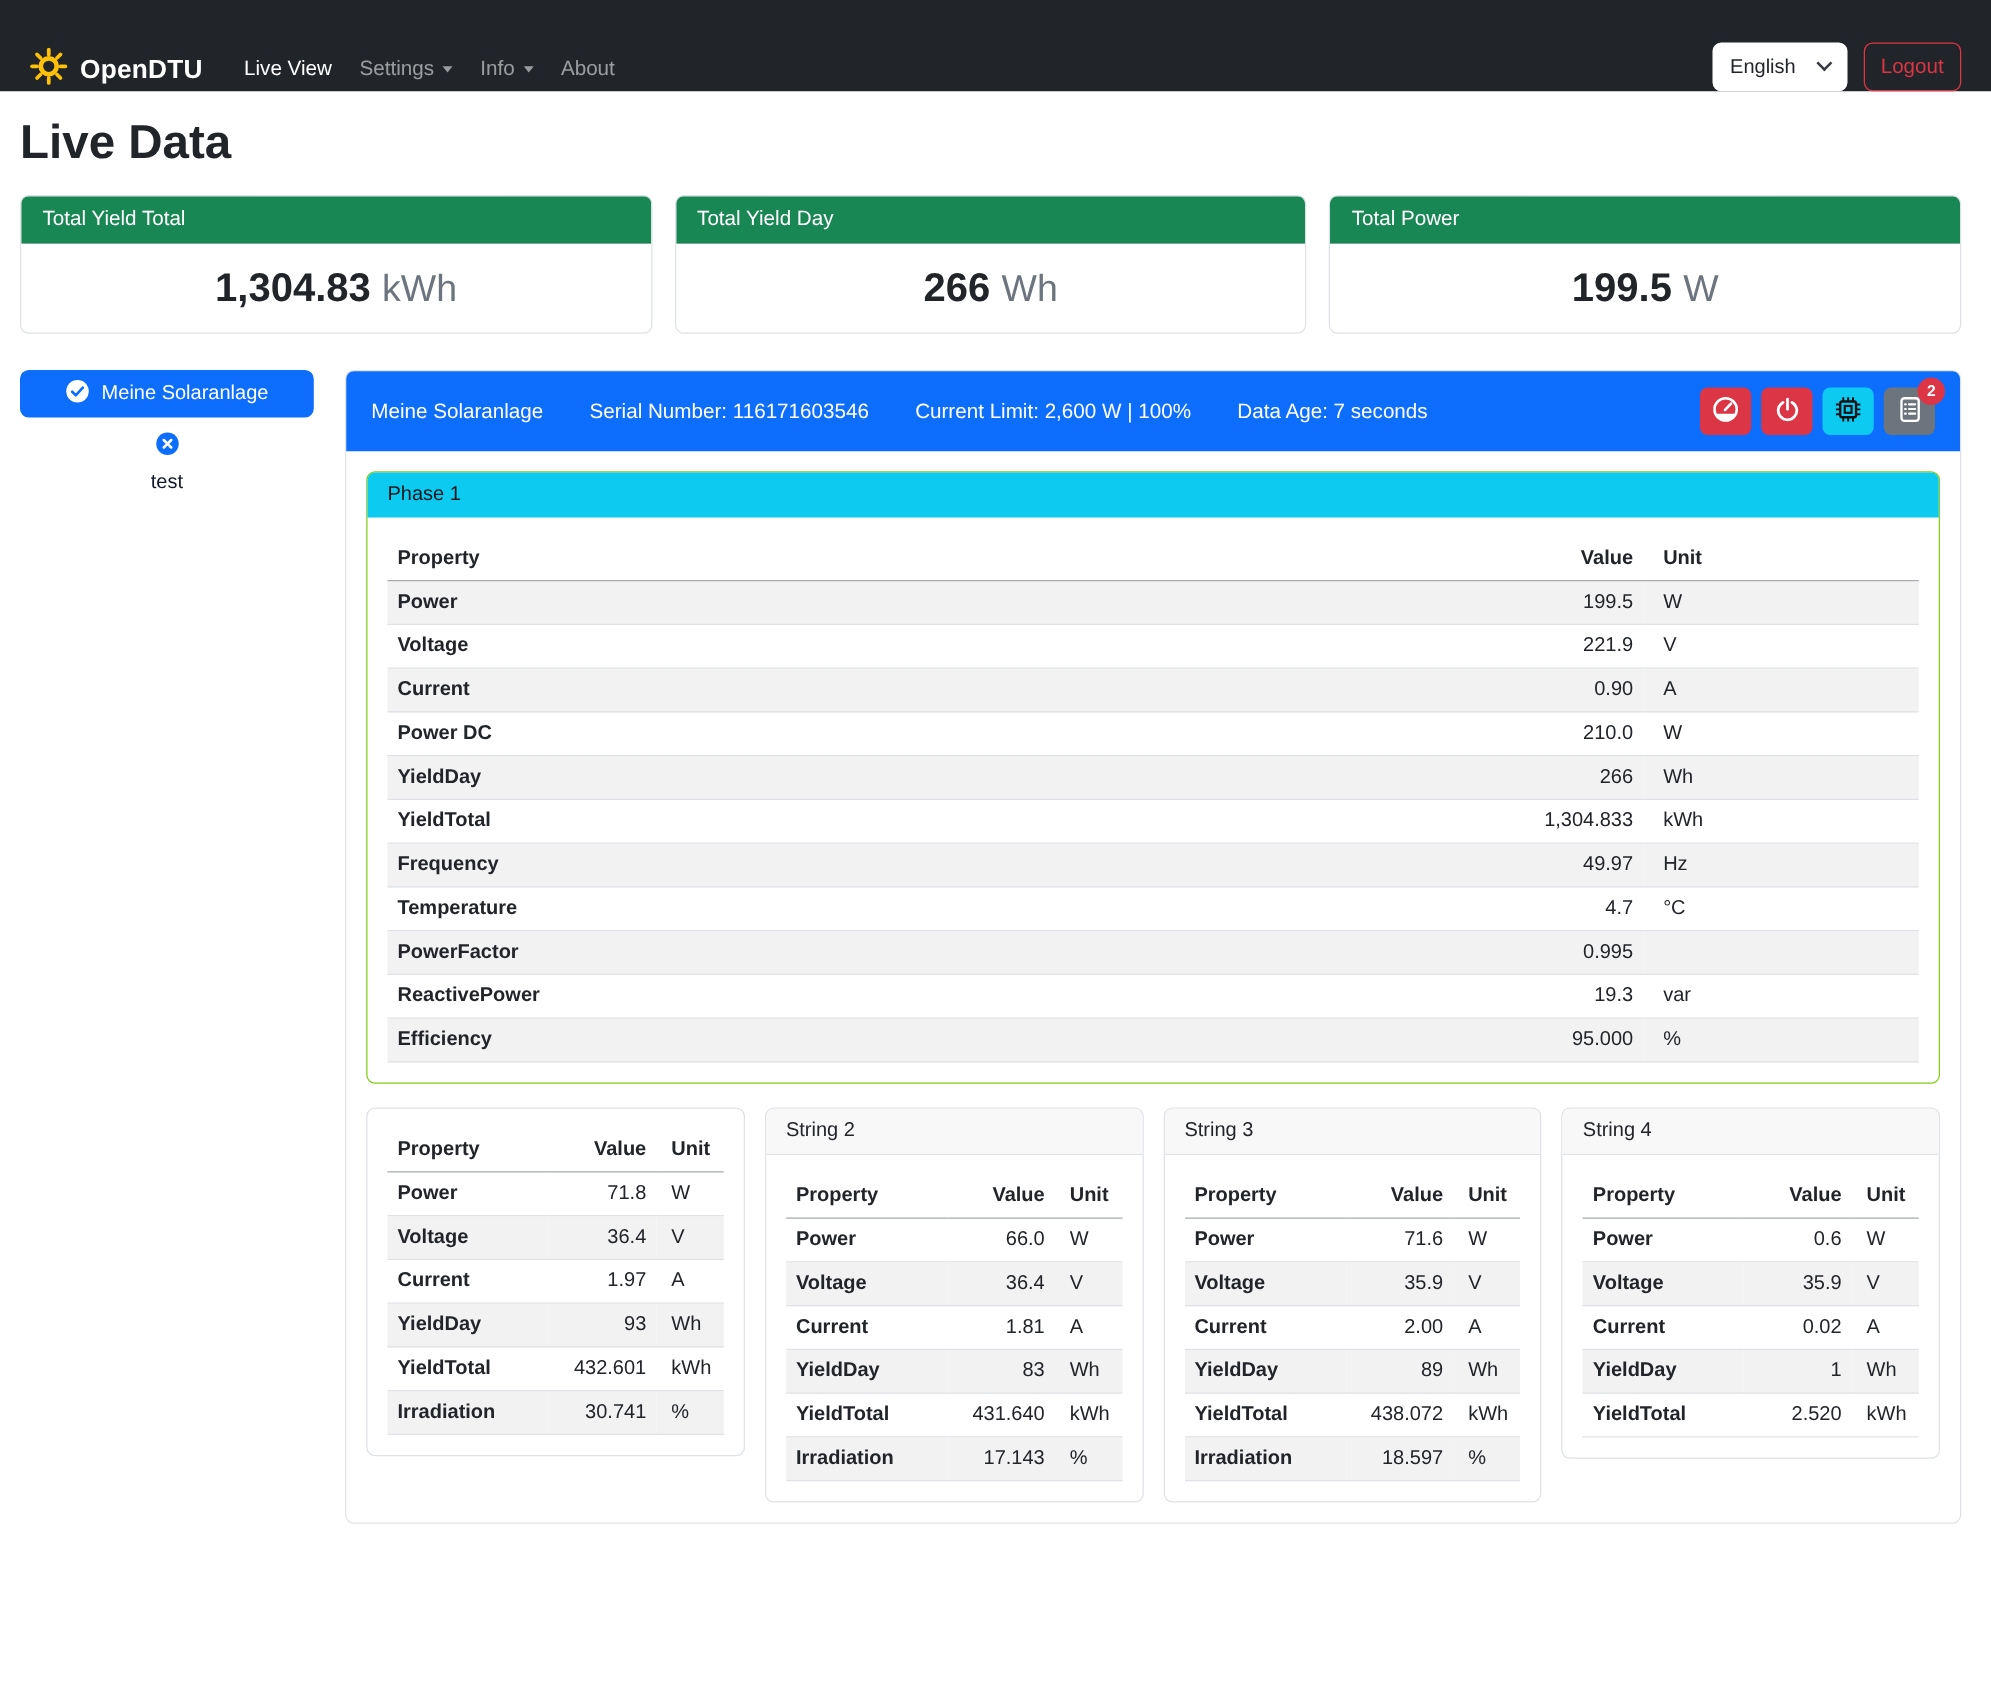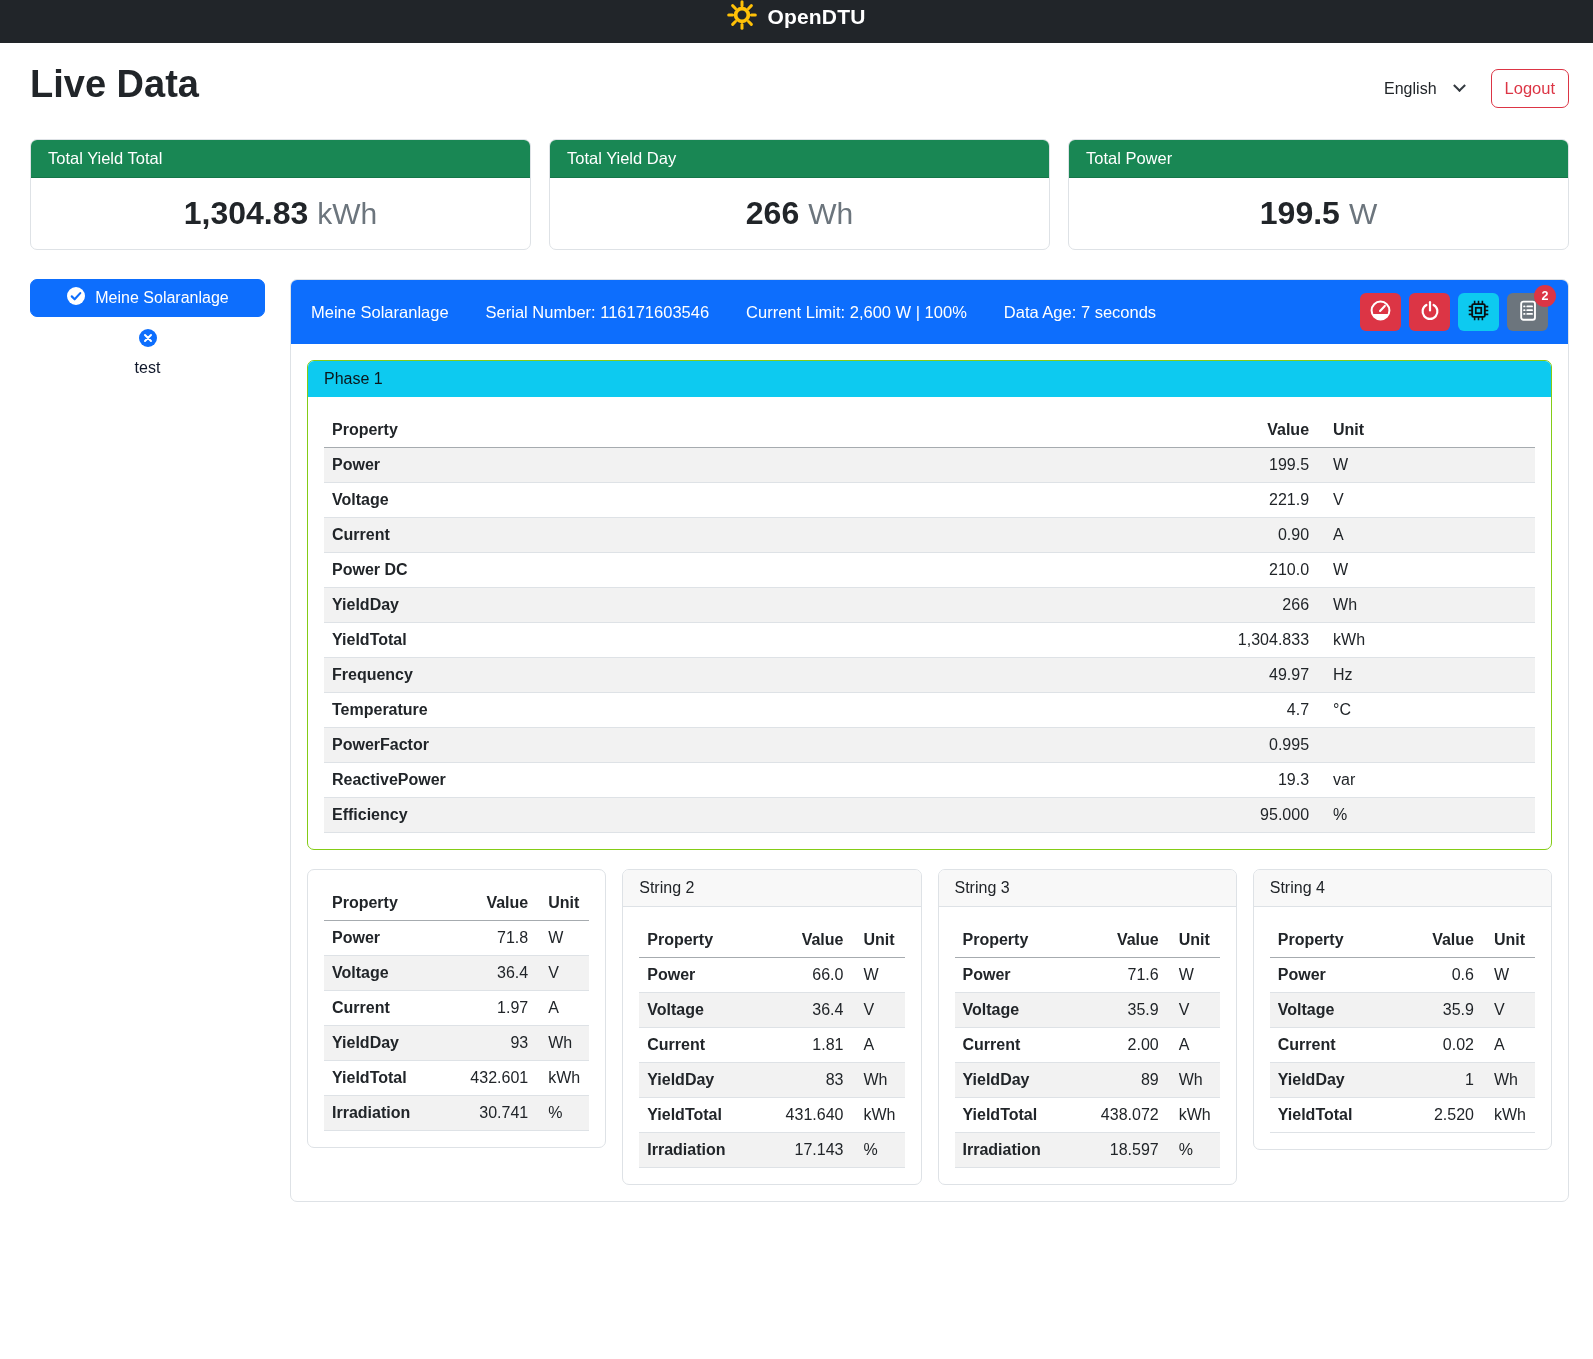--- a/index.html
+++ b/index.html
@@ -2,23 +2,22 @@
 <html><head>
 <meta charset="utf-8">
 <style>
   * { box-sizing: border-box; margin: 0; padding: 0; }
   body {
     font-family: "Liberation Sans", sans-serif;
     background: #fff; color: #212529; width: 1593px; font-size: 16px;
   }
   
   .navbar {
-    background: #212529; height: 43px; display: flex; align-items: center;
+    background: #212529; height: 73px; display: flex; align-items: flex-end;
     padding: 0 24px;
-    flex-direction: column;
   }
   .brand { display: flex; align-items: center; gap: 10px; cursor: pointer; }
   .brand-text { color: #fff; font-size: 21px; font-weight: 700; letter-spacing: .2px; }
   .nav-links { display: flex; align-items: center; margin-left: 22px; }
   .nav-link {
     color: rgba(255,255,255,.55); text-decoration: none; font-size: 16.5px;
     padding: 8px 11px; cursor: pointer; display: inline-flex; align-items: center;
   }
   .nav-link.active { color: #fff; }
   .caret {
@@ -35,25 +34,25 @@
   .sel-chevron {
     width: 9px; height: 9px; border-right: 2px solid #343a40; border-bottom: 2px solid #343a40;
     transform: rotate(45deg) translate(-2px,-2px);
   }
   .logout-btn {
     background: transparent; border: 1px solid #dc3545; color: #dc3545;
     border-radius: 7px; height: 39px; padding: 0 13px; font-size: 16.5px;
     font-family: inherit; cursor: pointer;
   }
   
-  .container { padding: 14px 24px 20px 30px; }
+  .container { padding: 14px 24px 20px 16px; }
   h1.page-title { font-size: 38px; font-weight: 700; margin: 6px 0 20px 0; }
   
   .summary-row { display: flex; gap: 18px; margin-bottom: 29px; }
-  .sum-card { flex: 1 1 0; border: 1px solid #dee2e6; border-radius: 7px; background: #fff; margin-top: 13px; }
+  .sum-card { flex: 1 1 0; border: 1px solid #dee2e6; border-radius: 7px; background: #fff; }
   .sum-head {
     background: #198754; color: #fff; padding: 9px 17px; font-size: 16.5px;
     border-radius: 6px 6px 0 0; border-bottom: 1px solid rgba(0,0,0,.125);
   }
   .sum-body { padding: 17px; display: flex; justify-content: center; align-items: baseline; gap: 9px; }
   .sum-val { font-size: 32px; font-weight: 700; color: #212529; }
   .sum-unit { font-size: 30px; color: #6c757d; }
   
   .content-row { display: flex; gap: 25px; align-items: flex-start; }
   .inv-list { width: 235px; flex: 0 0 235px; }

